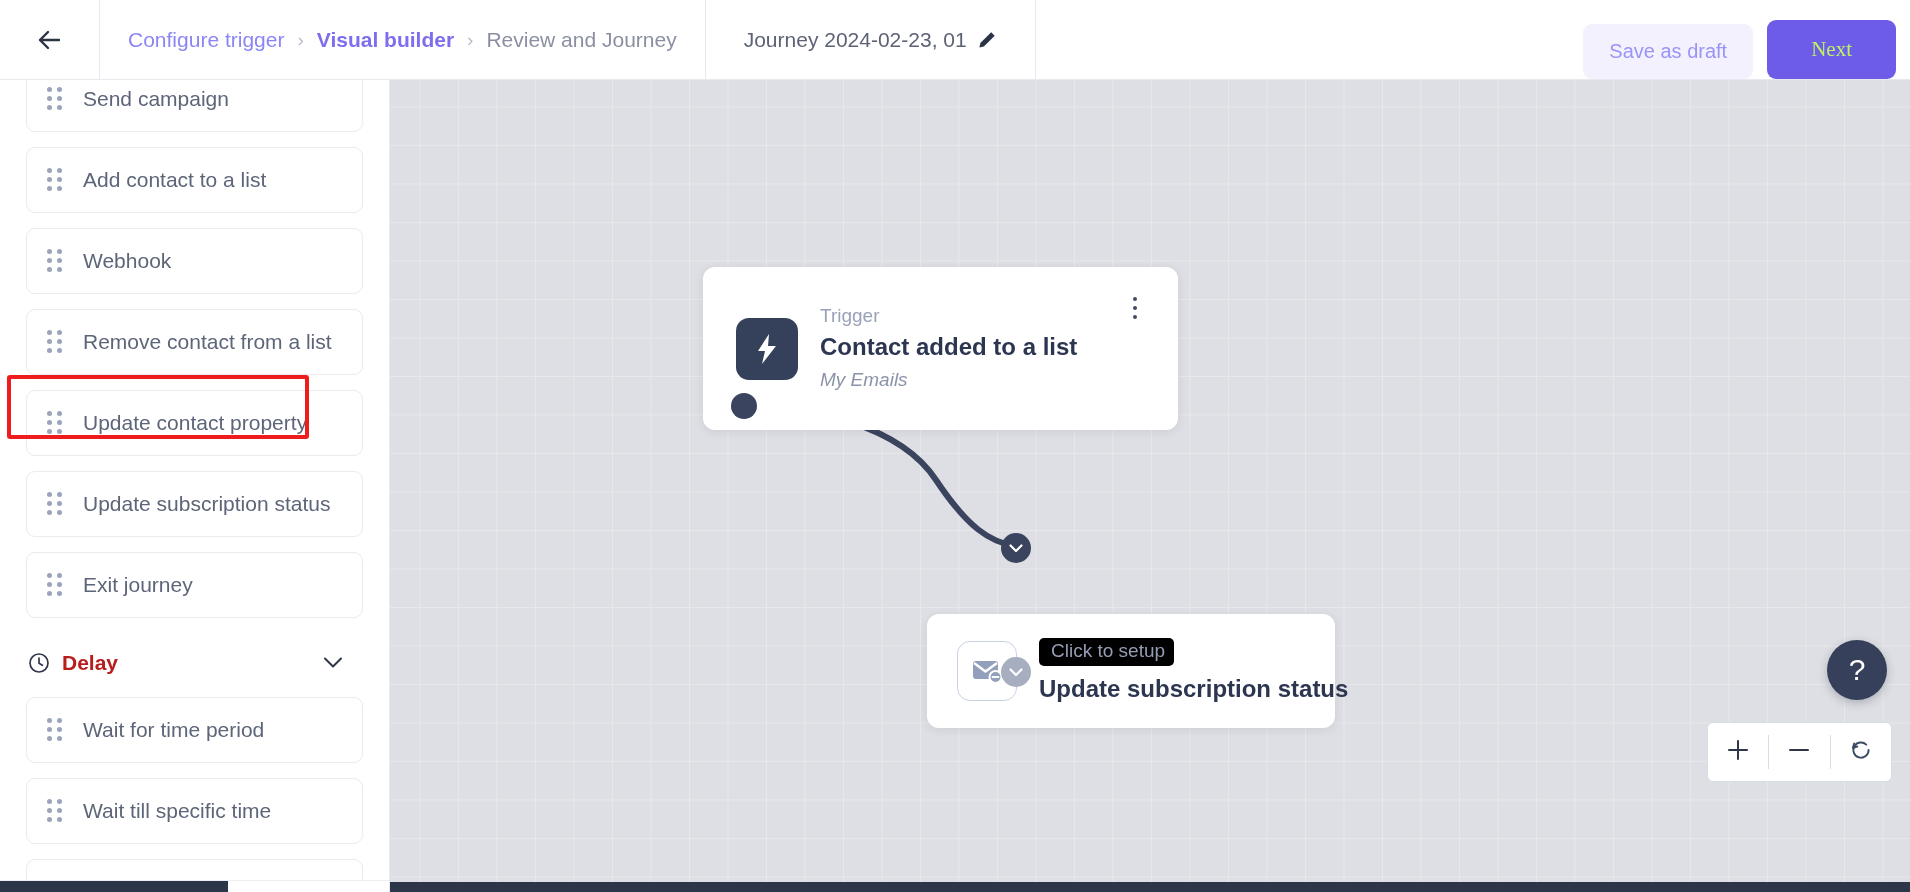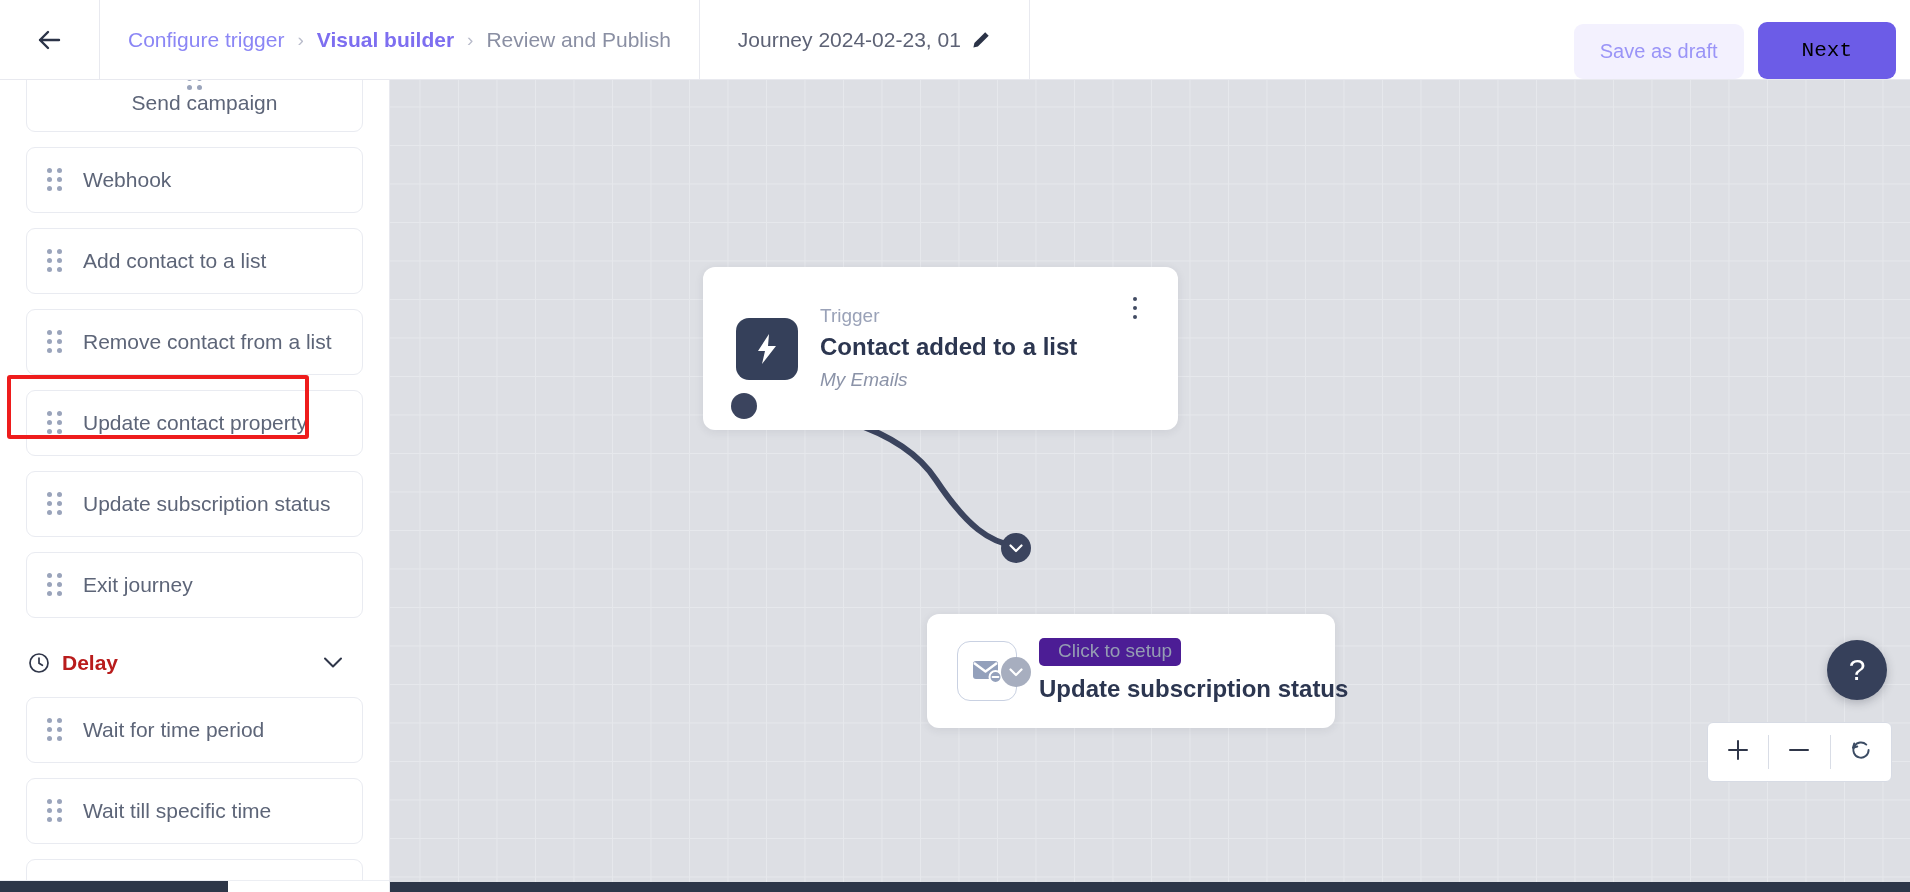--- a/index.html
+++ b/index.html
@@ -56,23 +56,23 @@
     padding-right: 14px; height: 79px;
   }
   .btn-draft {
     background: #f3f1fe; color: #9a94f7;
     border: none; border-radius: 9px;
     font-size: 20px; font-family: inherit;
     padding: 16px 26px; cursor: pointer;
     white-space: nowrap;
   }
   .btn-next {
-    background: #6c5ce7; color: #000000;
+    background: #6c5ce7; color: #bef264;
     border: none; border-radius: 9px;
-    font-size: 21px; font-family: Liberation Mono, monospace;
+    font-size: 21px; font-family: Liberation Serif, serif;
     padding: 17px 44px; cursor: pointer;
     font-weight: 400;
   }
 
   
   .sidebar {
     position: absolute; top: 80px; left: 0;
     width: 390px; height: 812px;
     background: #ffffff;
     border-right: 1px solid #e8e9ef;
@@ -83,21 +83,21 @@
   .block-item {
     height: 66px;
     margin-bottom: 15px;
     border: 1px solid #e9ebf1;
     border-radius: 9px;
     background: #ffffff;
     display: flex; align-items: center;
     padding-left: 20px;
     cursor: grab;
   }
-  .block-item:first-child { margin-top: -14px; flex-direction: column; }
+  .block-item:first-child { margin-top: -14px; }
   .grip {
     width: 18px; height: 24px;
     display: grid;
     grid-template-columns: 6px 6px;
     grid-template-rows: 6px 6px 6px;
     gap: 3px 4px;
     margin-right: 18px;
     flex: none;
   }
   .grip i {
@@ -221,24 +221,24 @@
   .icon-tile-light {
     width: 60px; height: 60px;
     border-radius: 13px;
     background: #ffffff;
     border: 1px solid #c9d1e2;
     display: flex; align-items: center; justify-content: center;
     flex: none;
   }
   .chip-setup {
     display: inline-block;
-    background: #4c1d95;
+    background: #000000;
     color: #959db3;
     font-size: 19px;
-    padding: 2px 9px 3px 19px;
+    padding: 2px 9px 3px 12px;
     border-radius: 5px;
     line-height: 1.2;
   }
 
   
   .connector { position: absolute; left: 0; top: 0; width: 1520px; height: 812px; pointer-events: none; }
 
   .handle {
     position: absolute;
     width: 30px; height: 30px; border-radius: 50%;
@@ -290,21 +290,21 @@
           <path d="M13 4L5 12l8 8M5 12h19" stroke="#2b3347" stroke-width="2.4" stroke-linecap="round" stroke-linejoin="round"></path>
         </svg>
       </span>
     </div>
 
     <div class="breadcrumb">
       <span class="crumb link">Configure trigger</span>
       <span class="crumb-sep">›</span>
       <span class="crumb current">Visual builder</span>
       <span class="crumb-sep">›</span>
-      <span class="crumb muted">Review and Publish</span>
+      <span class="crumb muted">Review and Journey</span>
     </div>
 
     <div class="title-cell">
       <span class="journey-title">Journey 2024-02-23, 01</span>
       <span class="pencil">
         <svg width="20" height="20" viewBox="0 0 20 20" fill="none">
           <path d="M14.2 2.3l3.5 3.5L6.9 16.6 2.4 17.6l1-4.5L14.2 2.3z" fill="#2b3347"></path>
         </svg>
       </span>
     </div>
@@ -334,33 +334,33 @@
 
       <div class="block-item">
         <span class="grip">
           <i></i>
             <i></i>
             <i></i>
             <i></i>
             <i></i>
             <i></i>
         </span>
+        <span class="block-label">Add contact to a list</span>
+      </div>
+
+      <div class="block-item">
+        <span class="grip">
+          <i></i>
+            <i></i>
+            <i></i>
+            <i></i>
+            <i></i>
+            <i></i>
+        </span>
         <span class="block-label">Webhook</span>
-      </div>
-
-      <div class="block-item">
-        <span class="grip">
-          <i></i>
-            <i></i>
-            <i></i>
-            <i></i>
-            <i></i>
-            <i></i>
-        </span>
-        <span class="block-label">Add contact to a list</span>
       </div>
 
       <div class="block-item">
         <span class="grip">
           <i></i>
             <i></i>
             <i></i>
             <i></i>
             <i></i>
             <i></i>

